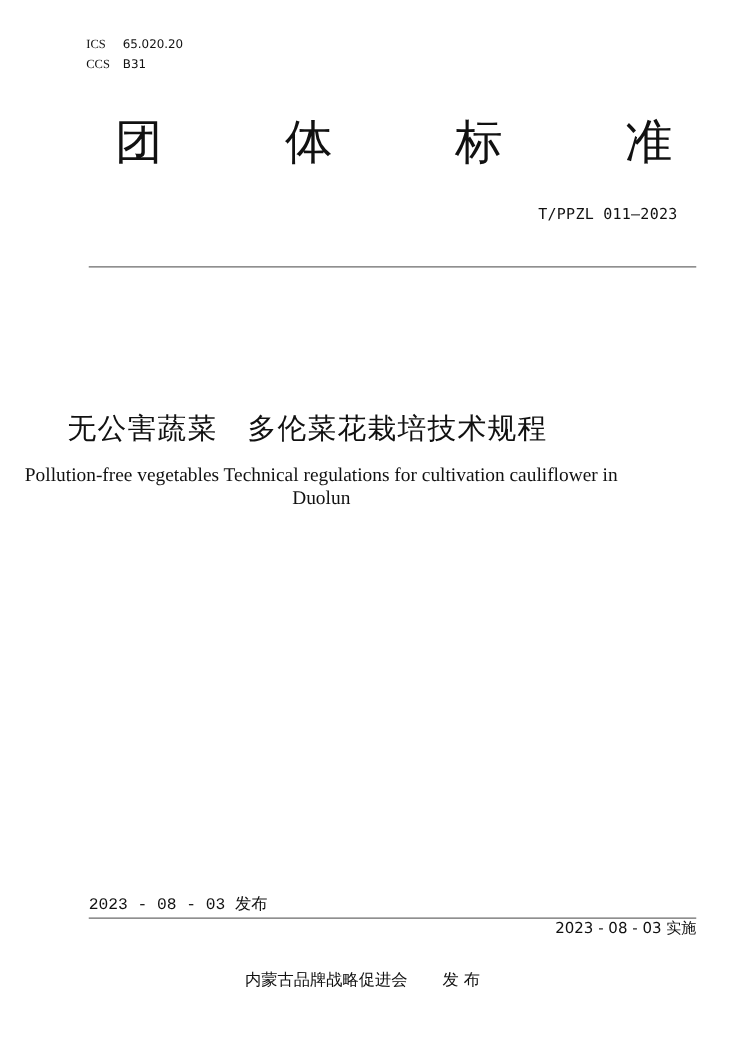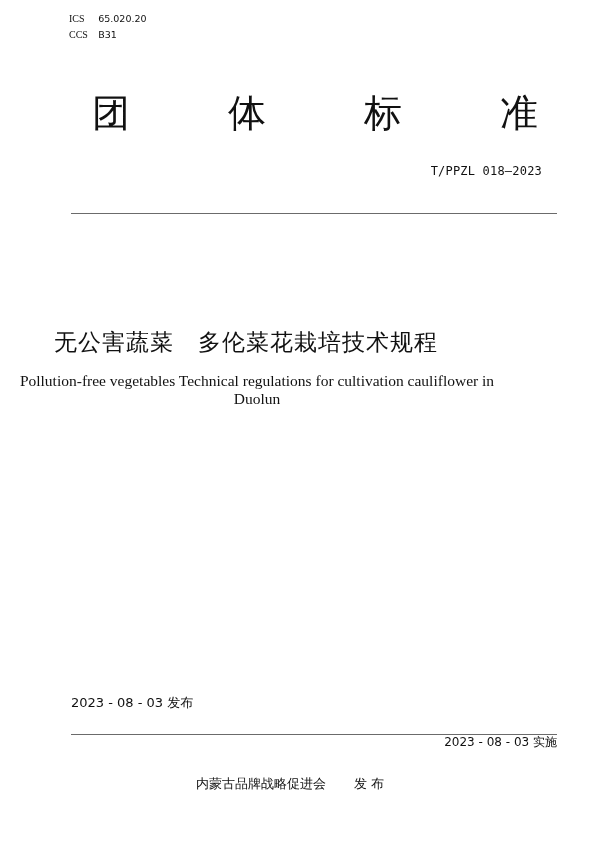--- a/index.html
+++ b/index.html
@@ -1,26 +1,26 @@
 <!DOCTYPE html>
 <html><head>
   <meta charset="utf-8">
   <style>
     html, body { margin:0; padding:0; background:#ffffff; }
     body { width:600px; height:849px; position:relative; overflow:hidden; color:#111; font-family:"DejaVu Sans", sans-serif; }
     .abs { position:absolute; }
-    .codes { left:69px; top:11px; font-size:10px; line-height:16px; }
+    .codes { left:69px; top:28px; font-size:10px; line-height:16px; }
     .codes .lbl { font-family:"Liberation Serif", serif; display:inline-block; width:26px; }
     .codes .val { font-family:"DejaVu Sans", sans-serif; font-size:9.5px; }
     .big-title { top:90px; left:92px; width:446px; height:50px; display:flex; justify-content:space-between; font-size:38px; line-height:46px; }
     .std-no { top:164px; right:58px; font-size:12px; font-family:"DejaVu Sans Mono", monospace; letter-spacing:0.2px; }
     .hr { left:71px; width:486px; height:1px; background:#6b6b6b; }
     .cn-title { top:327px; left:0; width:492px; text-align:center; font-size:23px; letter-spacing:1px; word-spacing:0; }
     .en-title { top:372px; left:0; width:514px; text-align:center; font-family:"Liberation Serif", serif; font-size:15.5px; }
-    .date-left { left:71px; top:694px; font-size:13px; }
+    .date-left { left:71px; top:714px; font-size:13px;font-family:Liberation Mono, monospace; }
     .date-right { right:43px; top:734px; font-size:12px; }
     .publisher { top:775px; left:0; width:580px; text-align:center; font-size:13px; }
     .publisher .gap { display:inline-block; width:28px; }
   </style>
 </head>
 <body>
 
 <div class="abs codes">
   <div>
     <span class="lbl">ICS</span>
@@ -32,21 +32,21 @@
   </div>
 </div>
 
 <div class="abs big-title">
   <span>团</span>
   <span>体</span>
   <span>标</span>
   <span>准</span>
 </div>
 
-<div class="abs std-no">T/PPZL 018—2023</div>
+<div class="abs std-no">T/PPZL 011—2023</div>
 
 <div class="abs hr" style="top:213px;"></div>
 
 <div class="abs cn-title">无公害蔬菜　多伦菜花栽培技术规程</div>
 
 <div class="abs en-title">Pollution-free vegetables Technical regulations for cultivation cauliflower in Duolun</div>
 
 <div class="abs date-left">2023 - 08 - 03 发布</div>
 <div class="abs date-right">2023 - 08 - 03 实施</div>
 

